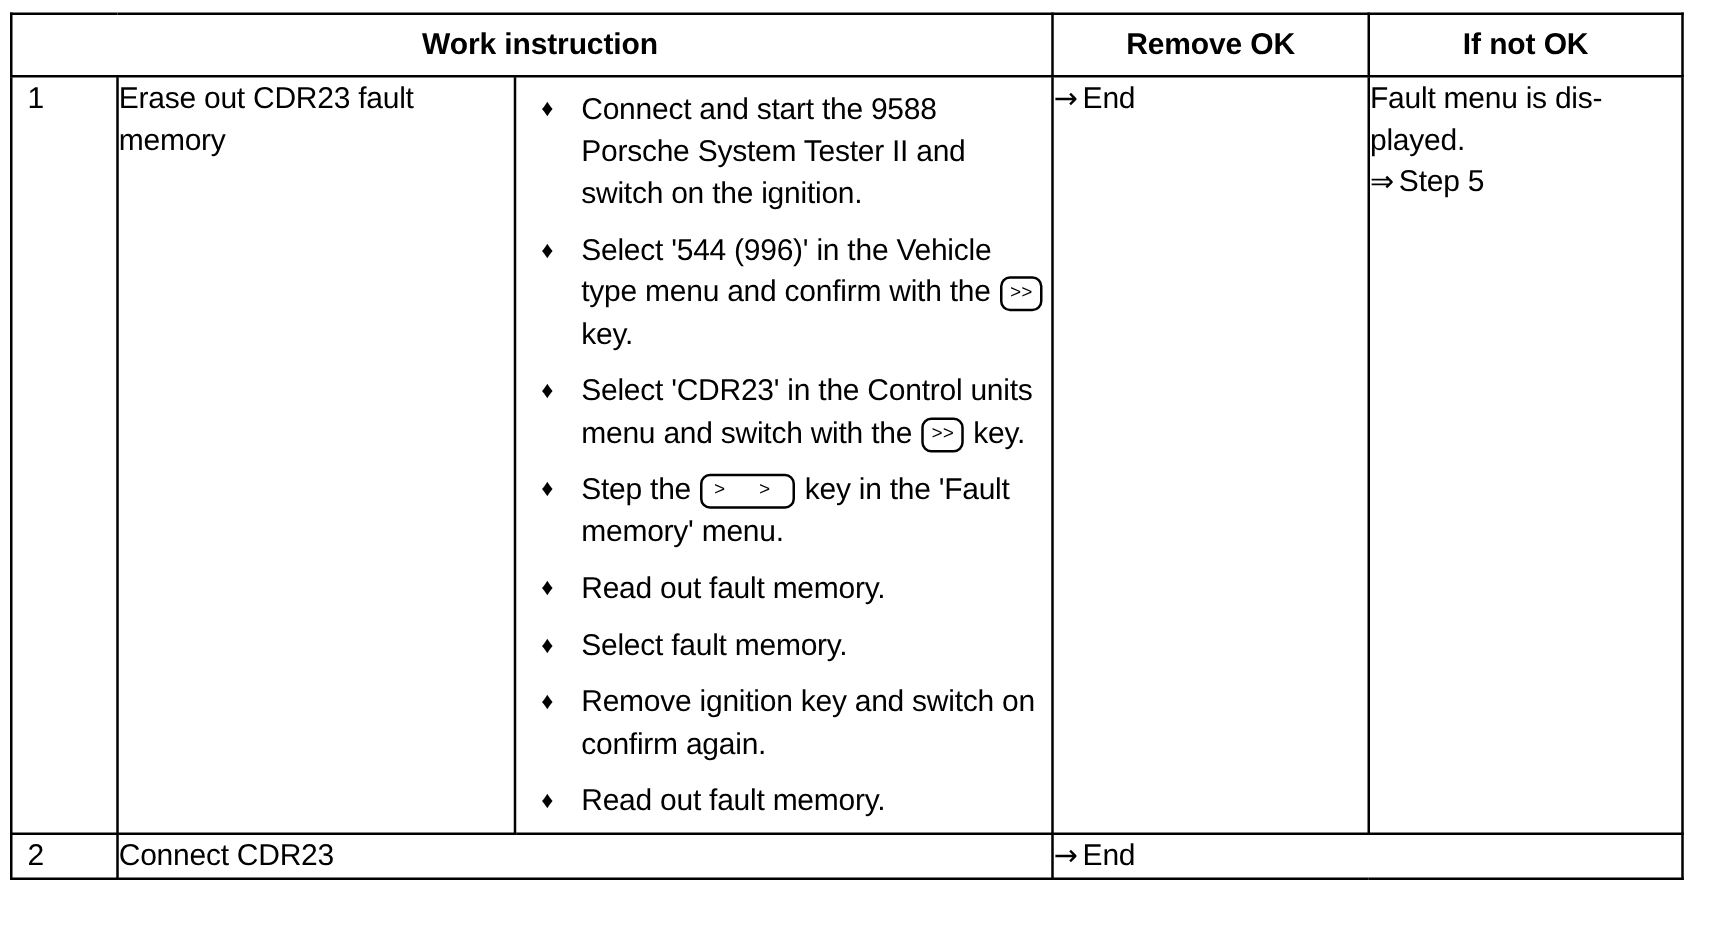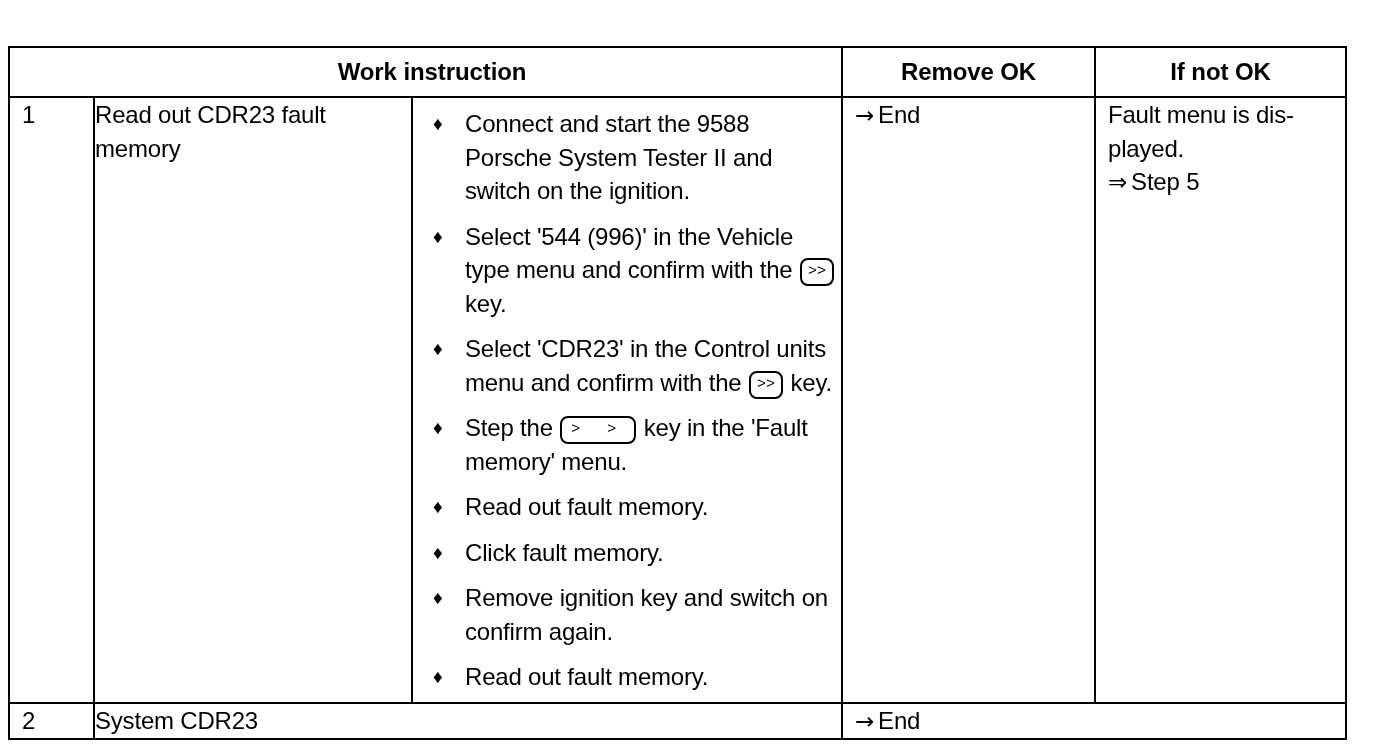--- a/index.html
+++ b/index.html
@@ -24,21 +24,20 @@
   }
 
   table.work-table {
     position: absolute;
     left: 8px;
     top: 10px;
     width: 1337px;
     border-collapse: collapse;
     table-layout: fixed;
     background: #ffffff;
-    margin-top: 36px;
   }
 
   table.work-table td,
   table.work-table th {
     border: 2px solid #000000;
     vertical-align: top;
     padding: 0;
     background: #ffffff;
   }
 
@@ -65,21 +64,21 @@
   .cell {
     font-size: 24px;
     line-height: 33.5px;
     padding: 9px 8px 10px 13px;
     letter-spacing: -0.2px;
   }
   .cell.num {
     padding-left: 12px;
     text-align: left;
   }
-  .cell.tight { padding-left: 12px; }
+  .cell.tight { }
 
   .cell .txt { display: block; }
 
   
   ul.steps {
     list-style: none;
     margin: 0;
     padding: 9px 4px 6px 0;
   }
   ul.steps li {
@@ -159,31 +158,31 @@
     </thead>
 
     <tbody>
 
       <tr>
         <td class="cell num">
           <span class="txt">1</span>
         </td>
 
         <td class="cell">
-          <span class="txt">Read out CDR23 fault memory</span>
+          <span class="txt">Erase out CDR23 fault memory</span>
         </td>
 
         <td>
           <ul class="steps" id="steps-list-1">
               <li><span class="bullet">♦</span><span>Connect and start the 9588 Porsche System Tester II and switch on the ignition.</span></li>
               <li><span class="bullet">♦</span><span>Select '544 (996)' in the Vehicle type menu and confirm with the </span><span class="keycap"><span class="kglyph">&gt;&gt;</span></span><span> key.</span></li>
-              <li><span class="bullet">♦</span><span>Select 'CDR23' in the Control units menu and confirm with the </span><span class="keycap"><span class="kglyph">&gt;&gt;</span></span><span> key.</span></li>
+              <li><span class="bullet">♦</span><span>Select 'CDR23' in the Control units menu and switch with the </span><span class="keycap"><span class="kglyph">&gt;&gt;</span></span><span> key.</span></li>
               <li><span class="bullet">♦</span><span>Step the </span><span class="keycap wide"><span class="kglyph">&gt;  &gt;</span></span><span> key in the 'Fault memory' menu.</span></li>
               <li><span class="bullet">♦</span><span>Read out fault memory.</span></li>
-              <li><span class="bullet">♦</span><span>Click fault memory.</span></li>
+              <li><span class="bullet">♦</span><span>Select fault memory.</span></li>
               <li><span class="bullet">♦</span><span>Remove ignition key and switch on confirm again.</span></li>
               <li><span class="bullet">♦</span><span>Read out fault memory.</span></li>
             </ul>
         </td>
 
         <td class="cell tight">
           <div class="arrow-line">
             <span class="arr">→</span><span>End</span>
           </div>
         </td>
@@ -196,21 +195,21 @@
           </div>
         </td>
       </tr>
 
       <tr>
         <td class="cell num">
           <span class="txt">2</span>
         </td>
 
         <td class="cell" colspan="2">
-          <span class="txt">System CDR23</span>
+          <span class="txt">Connect CDR23</span>
         </td>
 
         <td class="cell tight" colspan="2">
           <div class="arrow-line">
             <span class="arr">→</span><span>End</span>
           </div>
         </td>
       </tr>
     </tbody>
   </table>

